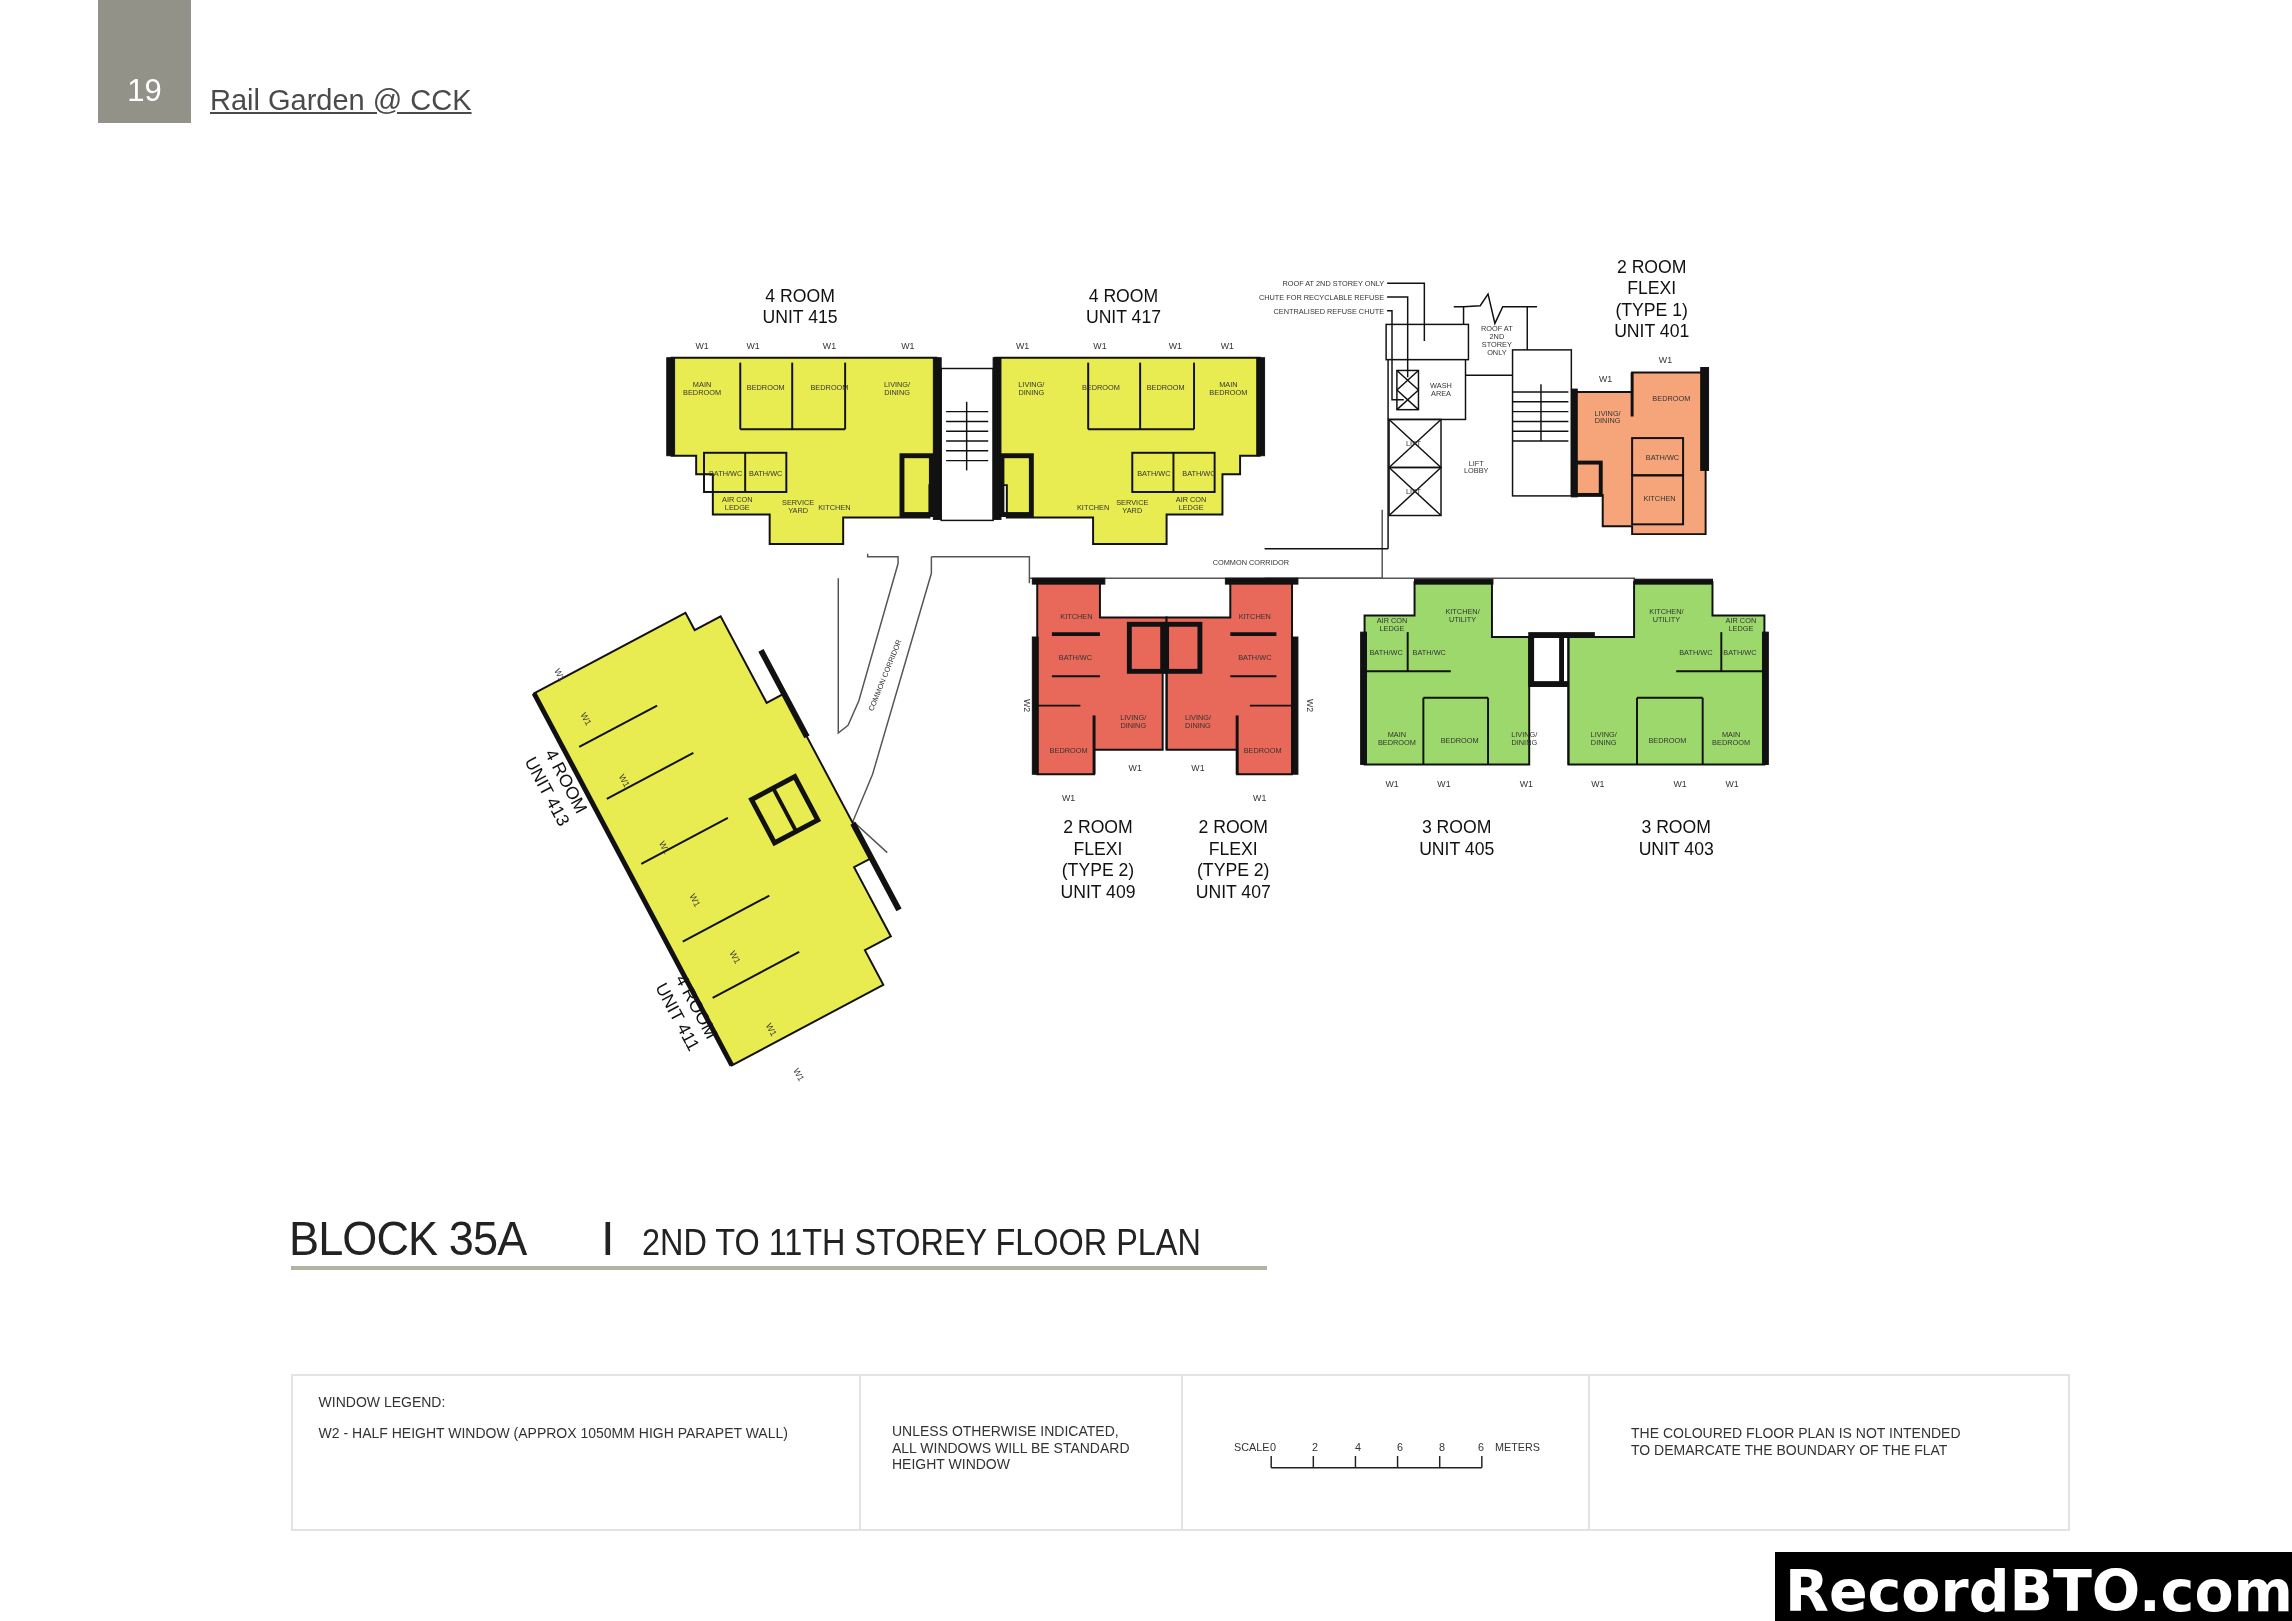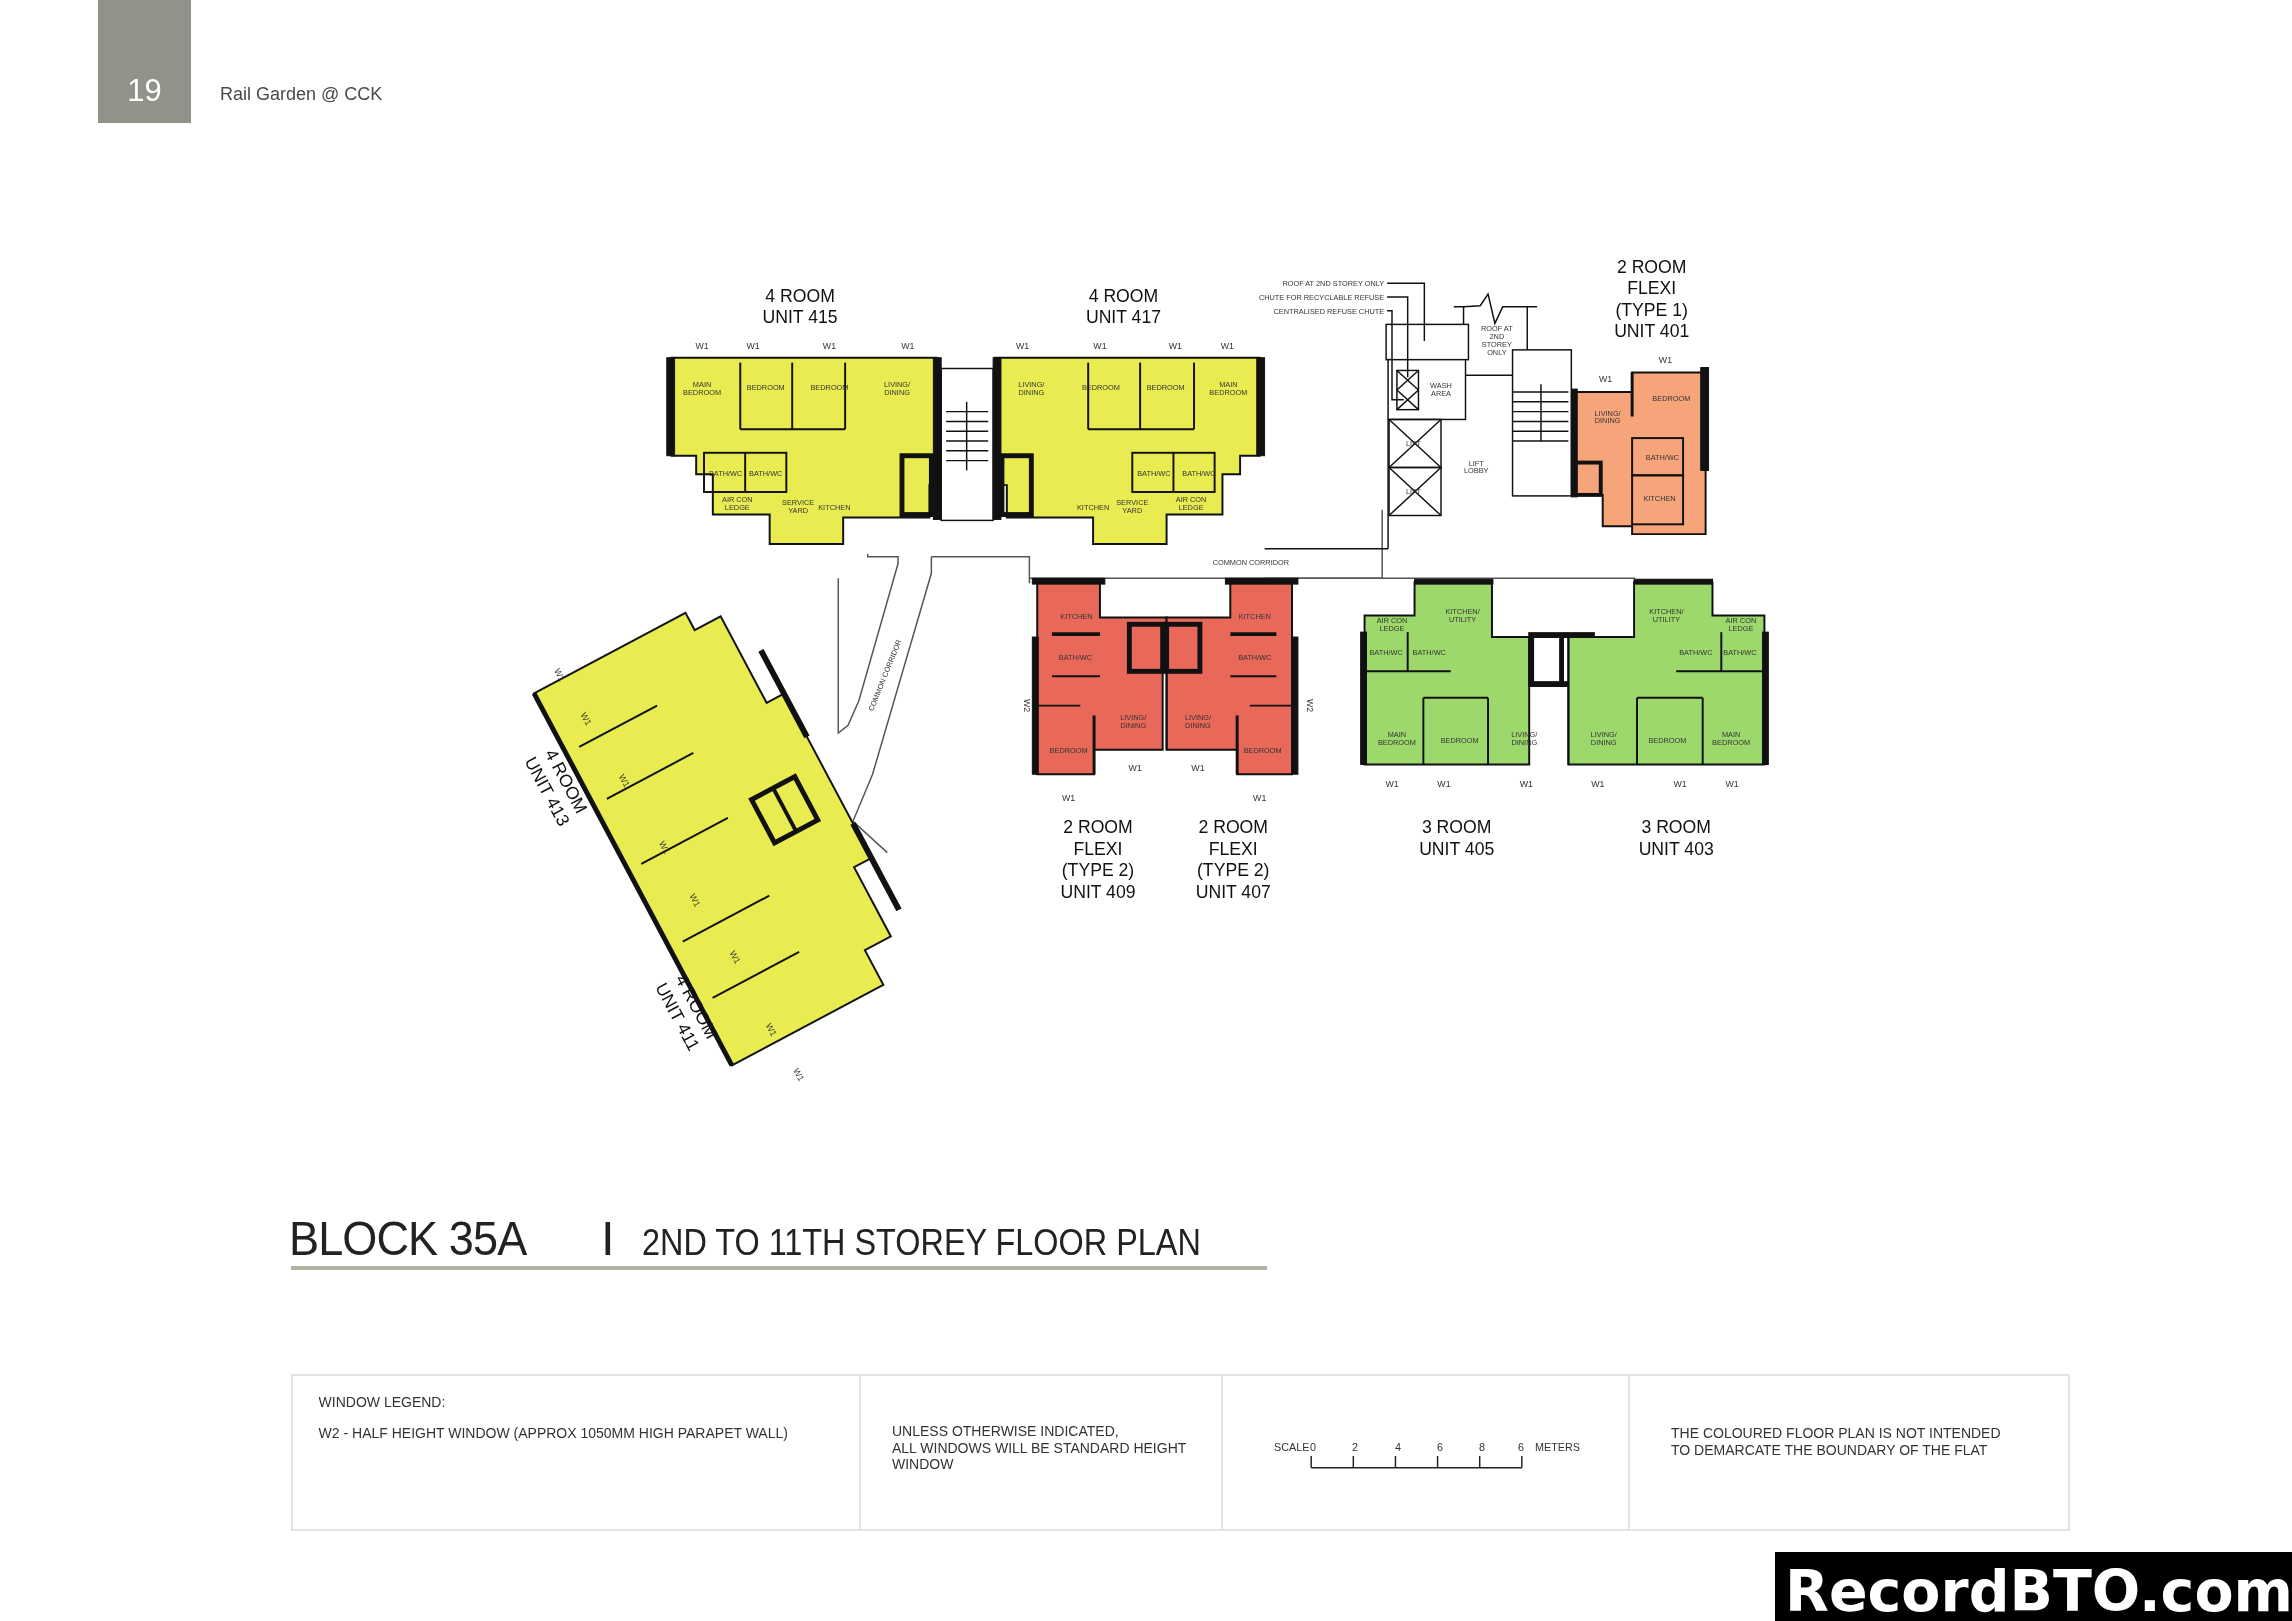--- a/index.html
+++ b/index.html
@@ -1,31 +1,31 @@
 <!DOCTYPE html>
 <html><head>
 <meta charset="utf-8">
 <style>
   html,body{margin:0;padding:0;background:#fff;}
   body{width:2293px;height:1621px;position:relative;overflow:hidden;font-family:"Liberation Sans",sans-serif;color:#222;}
   .page-tab{position:absolute;left:98px;top:0;width:93px;height:123px;background:#929289;}
   .page-num{position:absolute;left:0;right:0;bottom:13.7px;text-align:center;color:#fff;font-size:31px;}
-  .doc-title{position:absolute;left:220px;top:84px;font-size:18px;color:#4a4a4a;}
+  .doc-title{position:absolute;left:210px;top:84px;font-size:29px;color:#4a4a4a;text-decoration:underline;}
   .plan{position:absolute;left:0;top:0;width:2293px;height:1621px;}
   .heading{position:absolute;left:289px;top:1210px;width:978px;height:59px;}
   .heading .block{position:absolute;left:0;top:0;font-size:49px;font-stretch:condensed;letter-spacing:-1px;color:#222;transform:scaleX(0.92);transform-origin:left;}
   .heading .sep{position:absolute;left:312px;top:0;font-size:49px;color:#222;}
   .heading .sub{position:absolute;left:353px;top:11.8px;font-size:36px;color:#222;transform:scaleX(0.9);transform-origin:left;white-space:nowrap;}
   .heading-rule{position:absolute;left:291px;top:1266px;width:976px;height:3.9px;background:#b3b3a2;}
   .legend{position:absolute;left:291px;top:1374px;width:1779px;height:157px;border:2.9px solid #e3e3e3;display:flex;box-sizing:border-box;}
   .legend .cell{border-right:2.9px solid #e3e3e3;position:relative;box-sizing:border-box;font-size:14px;color:#333;}
   .legend .cell:last-child{border-right:none;}
   .c1{width:562px;padding:17.6px 0 0 19.6px;margin-left:6px;}
   .c1 div{margin-bottom:15.7px;}
-  .c2{width:362px;padding:47px 0 0 31px;line-height:16.7px;}
+  .c2{width:322px;padding:47px 0 0 31px;line-height:16.7px;}
   .c3{width:407px;}
   .c4{flex:1;padding:49px 0 0 41px;line-height:16.7px;}
   .scale-label{position:absolute;font-size:10.8px;color:#333;}
   .watermark{position:absolute;left:1764px;top:1552px;width:528px;height:70px;background:#000;color:#fff;font-family:"DejaVu Sans",sans-serif;font-weight:bold;font-size:57px;line-height:78px;text-align:center;overflow:hidden;margin-left:11px;}
   svg text{font-family:"Liberation Sans",sans-serif;}
 </style>
 </head>
 <body>
 
 <div class="page-tab">

